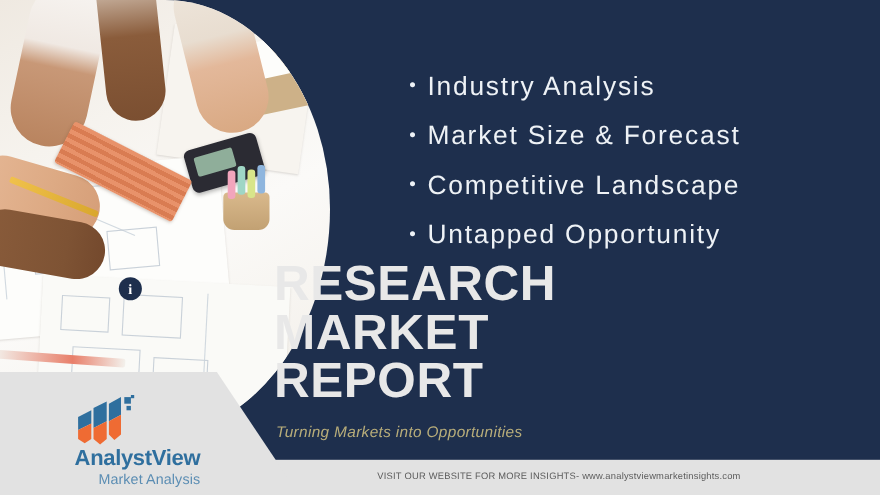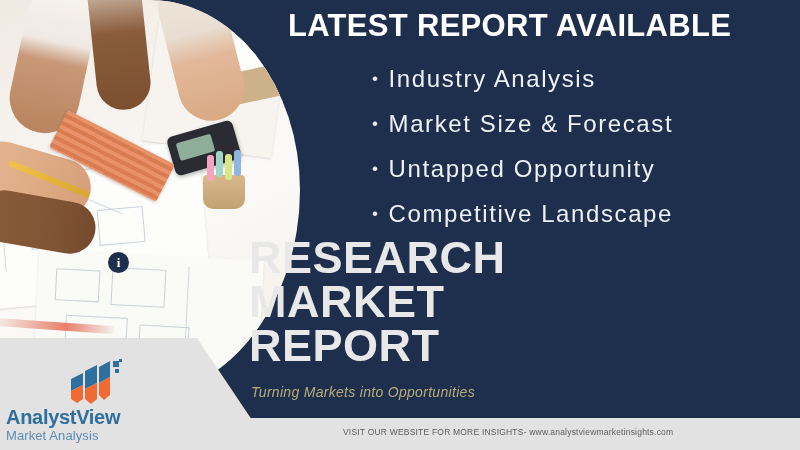--- a/index.html
+++ b/index.html
@@ -21,21 +21,21 @@
   }
 
   
   .left-panel{
     position:absolute;left:0;bottom:0;width:272px;height:112px;
     background:#e2e2e2;z-index:6;
     clip-path:polygon(0 0, 197px 0, 272px 112px, 0 112px);
   }
 
   
-  .logo{position:absolute;left:6px;bottom:6px;width:176px;text-align:left;z-index:8;}
+  .logo{position:absolute;left:6px;bottom:6px;width:176px;text-align:right;z-index:8;}
   .logo-mark{width:62px;height:46px;margin:0 auto 2px;display:block;}
   .logo-name{
     font-size:20px;font-weight:bold;color:#2f6f9e;letter-spacing:-.3px;line-height:1.05;
   }
   .logo-name .view{color:#2f6f9e;}
   .logo-sub{font-size:13px;color:#5b8db3;letter-spacing:.1px;line-height:1.25;}
 
   
   .photo{
     position:absolute;left:0;top:0;width:300px;height:400px;z-index:3;
@@ -169,27 +169,26 @@
 
     <div class="arm a4"></div>
     <div class="arm a5"></div>
     <div class="pencils"></div>
     <div class="pencil-y"></div>
     <div class="ruler"></div>
 
     <div class="info-badge">i</div>
   </div>
 
-  <div class="headline">LATEST REPORT AVAILABLE</div>
 
   <ul class="bullets">
     <li>Industry Analysis</li>
     <li>Market Size &amp; Forecast</li>
+    <li>Competitive Landscape</li>
     <li>Untapped Opportunity</li>
-    <li>Competitive Landscape</li>
   </ul>
 
   <div class="big-title">
     <div>RESEARCH</div>
     <div>MARKET</div>
     <div>REPORT</div>
   </div>
 
   <div class="tagline">Turning Markets into Opportunities</div>
 

